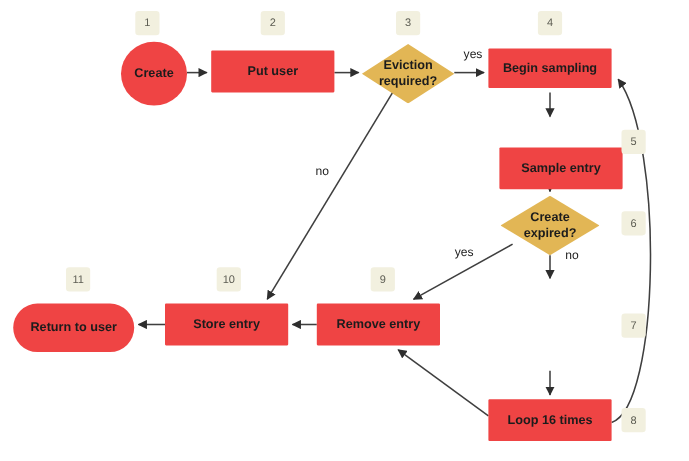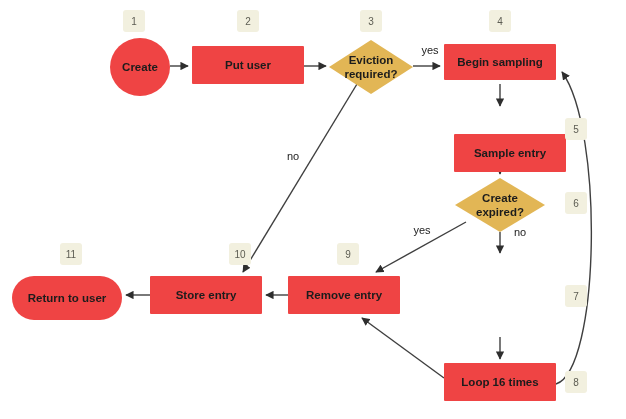--- a/index.html
+++ b/index.html
@@ -202,21 +202,21 @@
     </div>
   <div class="badge" style="left:565px; top:285px;">
       <span>7</span>
     </div>
   <div class="badge" style="left:565px; top:371px;">
       <span>8</span>
     </div>
   <div class="badge" style="left:337px; top:243px;">
       <span>9</span>
     </div>
-  <div class="badge" style="left:197px; top:243px;margin-left:32px;">
+  <div class="badge" style="left:197px; top:243px;">
       <span>10</span>
     </div>
   <div class="badge" style="left:60px;  top:243px;">
       <span>11</span>
     </div>
 
   <div class="edge-label" style="left:416px; top:44px; width:28px;">yes</div>
   <div class="edge-label" style="left:281px; top:150px; width:24px;">no</div>
   <div class="edge-label" style="left:408px; top:224px; width:28px;">yes</div>
   <div class="edge-label" style="left:508px; top:226px; width:24px;">no</div>

